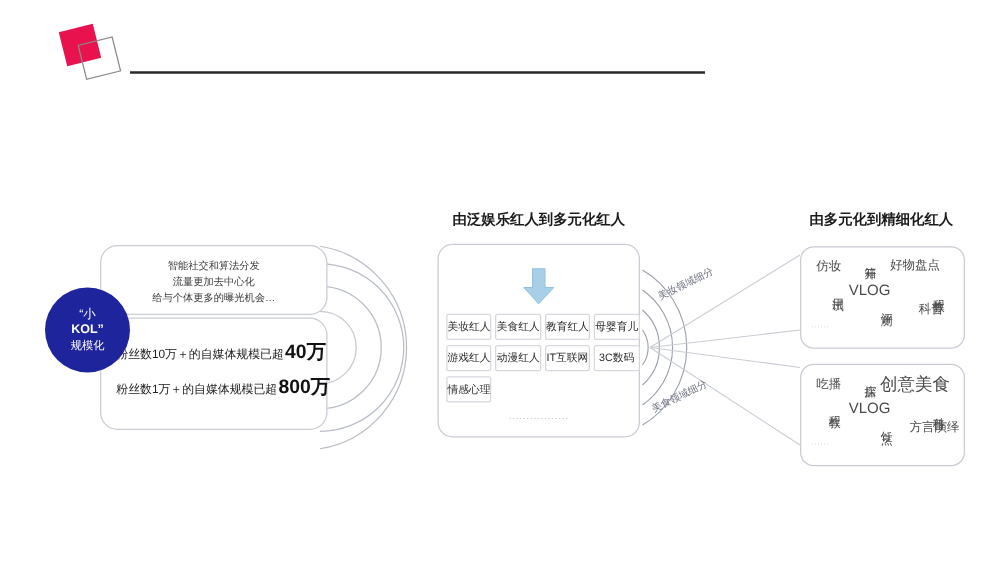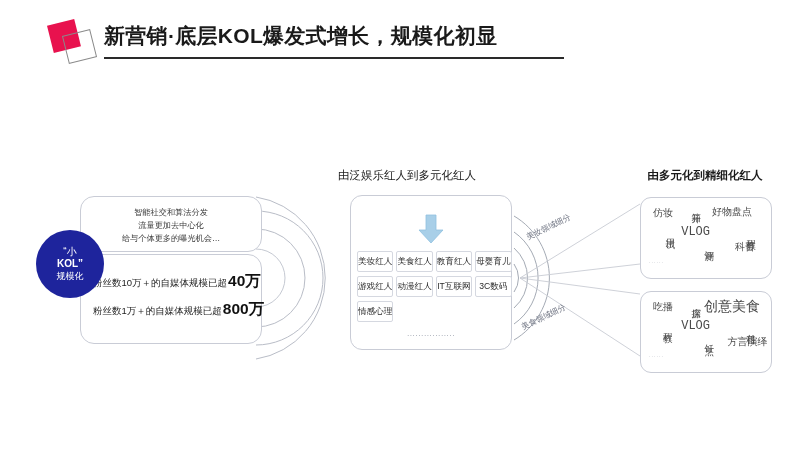--- a/index.html
+++ b/index.html
@@ -131,23 +131,23 @@
     margin-left: 1px;
   }
   #stat-row-1 { top: 16px; }
   #stat-row-2 { top: 44px; }
 
   
   #mid-heading {
     position: absolute;
     left: 338px; top: 168px;
     width: 186px;
-    text-align: left;
+    text-align: center;
     font-size: 11.5px;
-    font-weight: normal;
+    font-weight: bold;
     color: #1a1a1a;
   }
   #mid-card {
     left: 350px; top: 195px;
     width: 162px; height: 155px;
     border-radius: 12px;
   }
   #mid-arrow {
     position: absolute;
     left: 50%; top: 18px;
@@ -226,38 +226,36 @@
     left: 640px; top: 291px;
     width: 132px; height: 82px;
     border-radius: 11px;
   }
   .wordcloud { position: absolute; inset: 0; }
   .wc {
     position: absolute;
     color: #4a4a4a;
     white-space: nowrap;
     line-height: 1;
-    font-family: Liberation Mono, monospace;
   }
   .wc-dots {
     position: absolute;
     font-size: 6px;
     color: #b0b4bd;
     letter-spacing: 0.5px;
   }
 </style>
 </head>
 <body>
 
 <div id="header">
   <div id="logo-mark">
     <div class="sq-fill"></div>
     <div class="sq-outline"></div>
   </div>
-  <div id="header-title">新营销·底层KOL爆发式增长，规模化初显</div>
   <div id="header-rule"></div>
 </div>
 
 <svg id="arc-group" viewBox="0 0 120 170" xmlns="http://www.w3.org/2000/svg">
   <path d="M 6 36 A 46 46 0 0 1 6 134" fill="none" stroke="#b9bdc7" stroke-width="1"></path>
   <path d="M 6 18 A 64 64 0 0 1 6 152" fill="none" stroke="#b9bdc7" stroke-width="1"></path>
   <path d="M 6 4  A 82 82 0 0 1 6 166" fill="none" stroke="#b9bdc7" stroke-width="1"></path>
   <path d="M 6 56 A 28 28 0 0 1 6 114" fill="none" stroke="#c5c9d2" stroke-width="1"></path>
 </svg>
 

